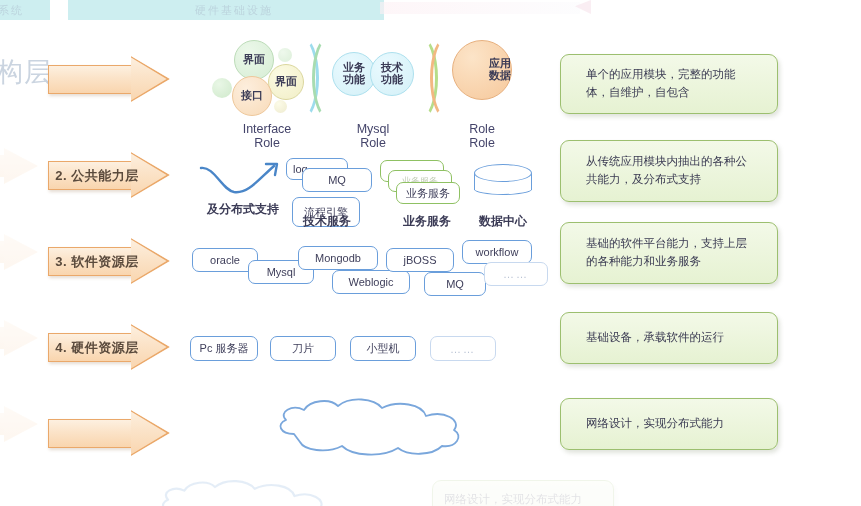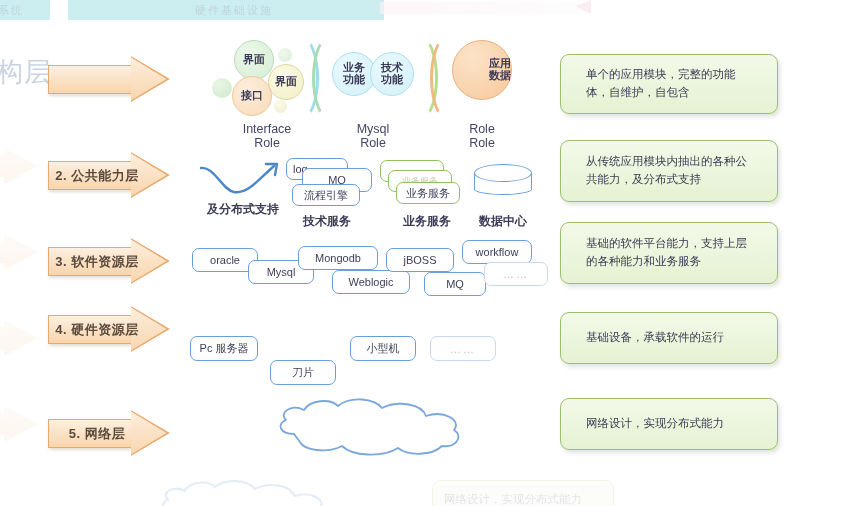--- a/index.html
+++ b/index.html
@@ -263,29 +263,28 @@
 <div class="layer-arrow" style="left:48px; top:152px">
   <div class="arw-body"></div>
   <div class="arw-head"></div>
   <div class="arw-label">2. 公共能力层</div>
 </div>
 <div class="layer-arrow" style="left:48px; top:238px">
   <div class="arw-body"></div>
   <div class="arw-head"></div>
   <div class="arw-label">3. 软件资源层</div>
 </div>
-<div class="layer-arrow" style="left:48px; top:306px">
+<div class="layer-arrow" style="left:48px; top:324px">
   <div class="arw-body"></div>
   <div class="arw-head"></div>
   <div class="arw-label">4. 硬件资源层</div>
 </div>
 <div class="layer-arrow" style="left:48px; top:410px">
   <div class="arw-body"></div>
   <div class="arw-head"></div>
-  <div class="arw-label">5. 网络层</div>
 </div>
 
 <div class="bubble b-plain" style="left:212px; top:78px; width:20px; height:20px; background:radial-gradient(circle at 35% 30%,#e9f7e6,#cfe9cb);"></div>
 <div class="bubble b-green" style="left:234px; top:40px; width:40px; height:40px;">
   <span>界面</span>
 </div>
 <div class="bubble b-plain" style="left:278px; top:48px; width:14px; height:14px; background:radial-gradient(circle at 35% 30%,#eef8ec,#dcefd9);"></div>
 <div class="bubble b-yellow" style="left:268px; top:64px; width:36px; height:36px;">
   <span>界面</span>
 </div>
@@ -333,21 +332,21 @@
 <div class="small-caption" style="left:195px; top:202px; width:96px;">
   <span>及分布式支持</span>
 </div>
 
 <div class="tbox" style="left:286px; top:158px; width:62px; height:22px; justify-content:flex-start; padding-left:6px;">
   <span>log</span>
 </div>
 <div class="tbox" style="left:302px; top:168px; width:70px; height:24px;">
   <span>MQ</span>
 </div>
-<div class="tbox" style="left:292px; top:184px; width:68px; height:22px;">
+<div class="tbox" style="left:292px; top:197px; width:68px; height:30px;">
   <span>流程引擎</span>
 </div>
 <div class="small-caption" style="left:292px; top:214px; width:70px;">
   <span>技术服务</span>
 </div>
 
 <div class="tbox green" style="left:380px; top:160px; width:64px; height:22px;">
   <span style="opacity:0">业务服务</span>
 </div>
 <div class="tbox green" style="left:388px; top:170px; width:64px; height:22px;">
@@ -389,21 +388,21 @@
 <div class="tbox" style="left:462px; top:240px; width:70px; height:24px;">
   <span>workflow</span>
 </div>
 <div class="tbox faint" style="left:484px; top:262px; width:64px; height:24px;">
   <span>……</span>
 </div>
 
 <div class="tbox" style="left:190px; top:336px; width:68px; height:25px;">
   <span>Pc 服务器</span>
 </div>
-<div class="tbox" style="left:270px; top:336px; width:66px; height:25px;margin-top:24px;">
+<div class="tbox" style="left:270px; top:336px; width:66px; height:25px;">
   <span>刀片</span>
 </div>
 <div class="tbox" style="left:350px; top:336px; width:66px; height:25px;">
   <span>小型机</span>
 </div>
 <div class="tbox faint" style="left:430px; top:336px; width:66px; height:25px;">
   <span>……</span>
 </div>
 
 <div class="cloud" style="left:266px; top:396px;">

